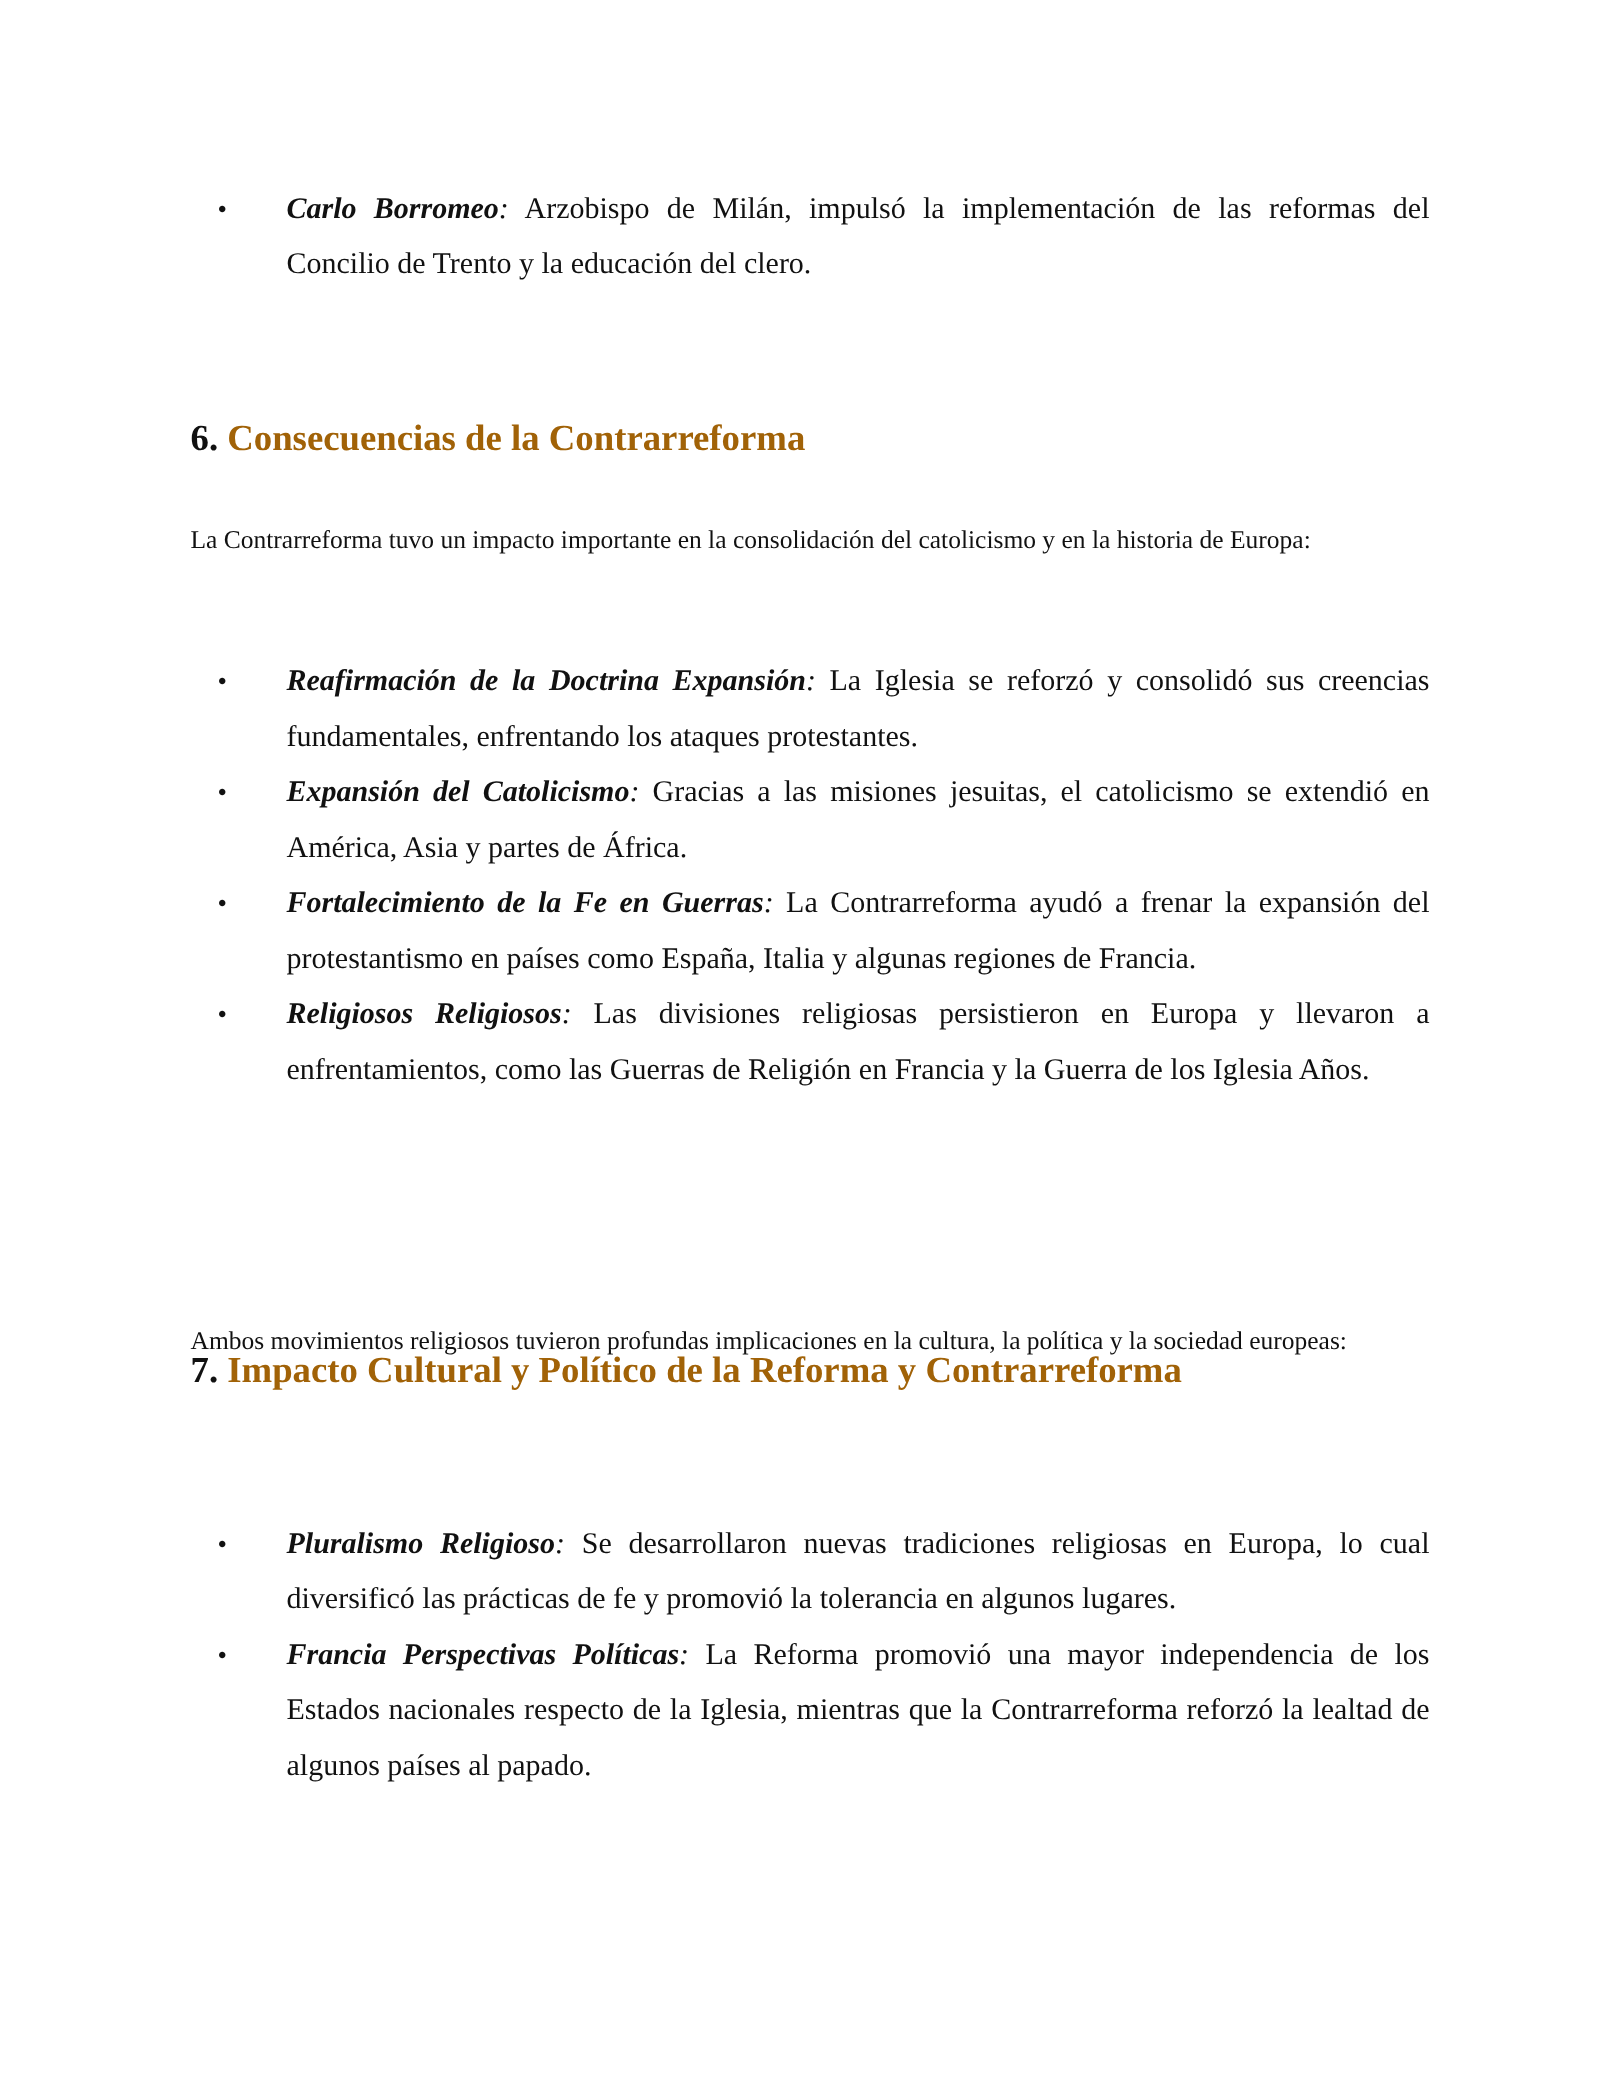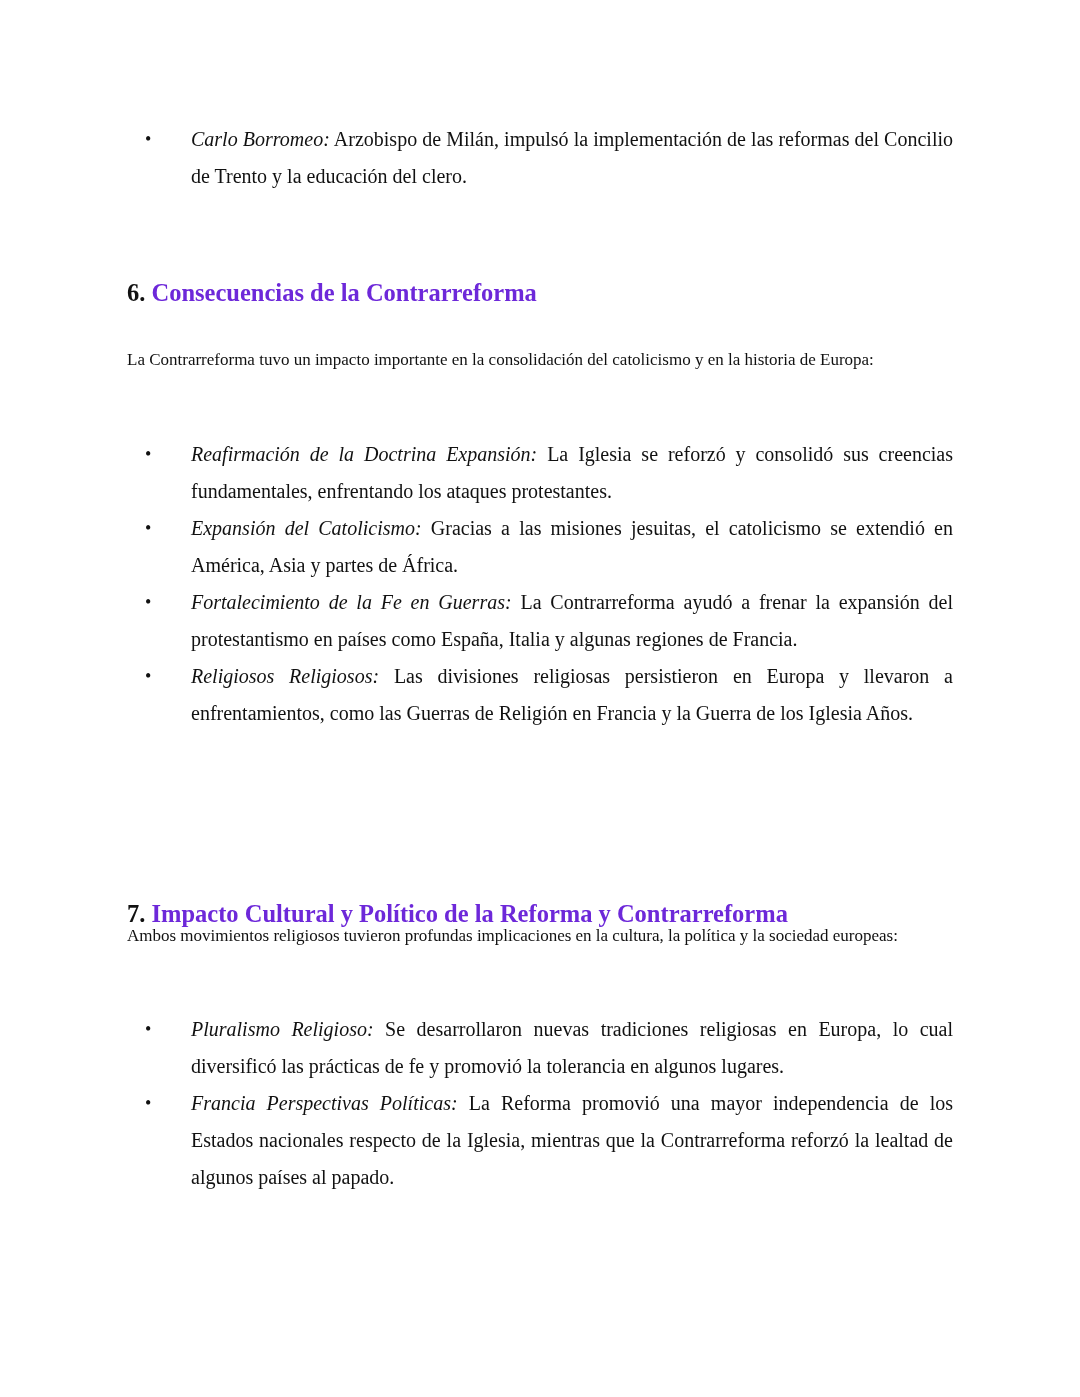--- a/index.html
+++ b/index.html
@@ -27,41 +27,41 @@
       text-align: justify;
       margin: 0;
     }
     .heading {
       font-size: 24.5px;
       font-weight: bold;
       margin: 0;
       line-height: 30px;
     }
     .heading .num { color: #111111; }
-    .heading .title { color: #6d28d9; }
+    .heading .title { color: #a16207; }
     ul.bullets {
       list-style: none;
       margin: 0;
       padding: 0;
     }
     ul.bullets li {
       position: relative;
       padding-left: 64px;
       font-size: 20px;
       line-height: 37px;
       text-align: justify;
     }
     ul.bullets li .bullet {
       position: absolute;
       left: 18px;
       top: 0;
       font-size: 18px;
     }
     .term {
-      font-weight: normal;
+      font-weight: bold;
       font-style: italic;
     }
     .colon { font-style: italic; }
   </style>
 </head>
 <body>
 
 <div class="page">
 
   <ul class="bullets" style="position:absolute; top:121px; width:826px;">
@@ -95,21 +95,21 @@
       <span class="bullet">•</span>
       <span class="term">Religiosos Religiosos</span><span class="colon">:</span><span> Las divisiones religiosas persistieron en Europa y llevaron a enfrentamientos, como las Guerras de Religión en Francia y la Guerra de los Iglesia Años.</span>
     </li>
   </ul>
 
   <h2 class="heading" style="position:absolute; top:853px;margin-top:46px;">
     <span class="num">7.</span>
     <span class="title">Impacto Cultural y Político de la Reforma y Contrarreforma</span>
   </h2>
 
-  <p class="para" style="position:absolute; top:917px; width:826px;">Ambos movimientos religiosos tuvieron profundas implicaciones en la cultura, la política y la sociedad europeas:</p>
+  <p class="para" style="position:absolute; top:875px; width:826px;">Ambos movimientos religiosos tuvieron profundas implicaciones en la cultura, la política y la sociedad europeas:</p>
 
   <ul class="bullets" style="position:absolute; top:1011px; width:826px;">
     <li>
       <span class="bullet">•</span>
       <span class="term">Pluralismo Religioso</span><span class="colon">:</span><span> Se desarrollaron nuevas tradiciones religiosas en Europa, lo cual diversificó las prácticas de fe y promovió la tolerancia en algunos lugares.</span>
     </li>
     <li>
       <span class="bullet">•</span>
       <span class="term">Francia Perspectivas Políticas</span><span class="colon">:</span><span> La Reforma promovió una mayor independencia de los Estados nacionales respecto de la Iglesia, mientras que la Contrarreforma reforzó la lealtad de algunos países al papado.</span>
     </li>

